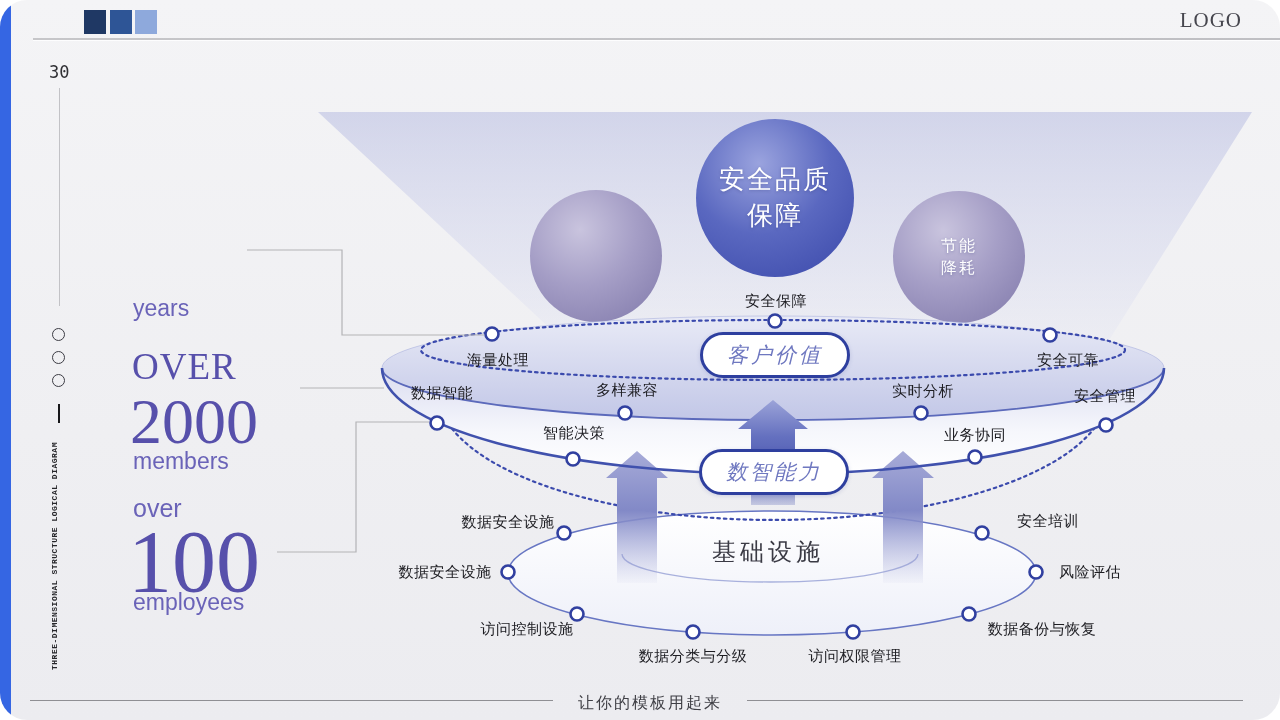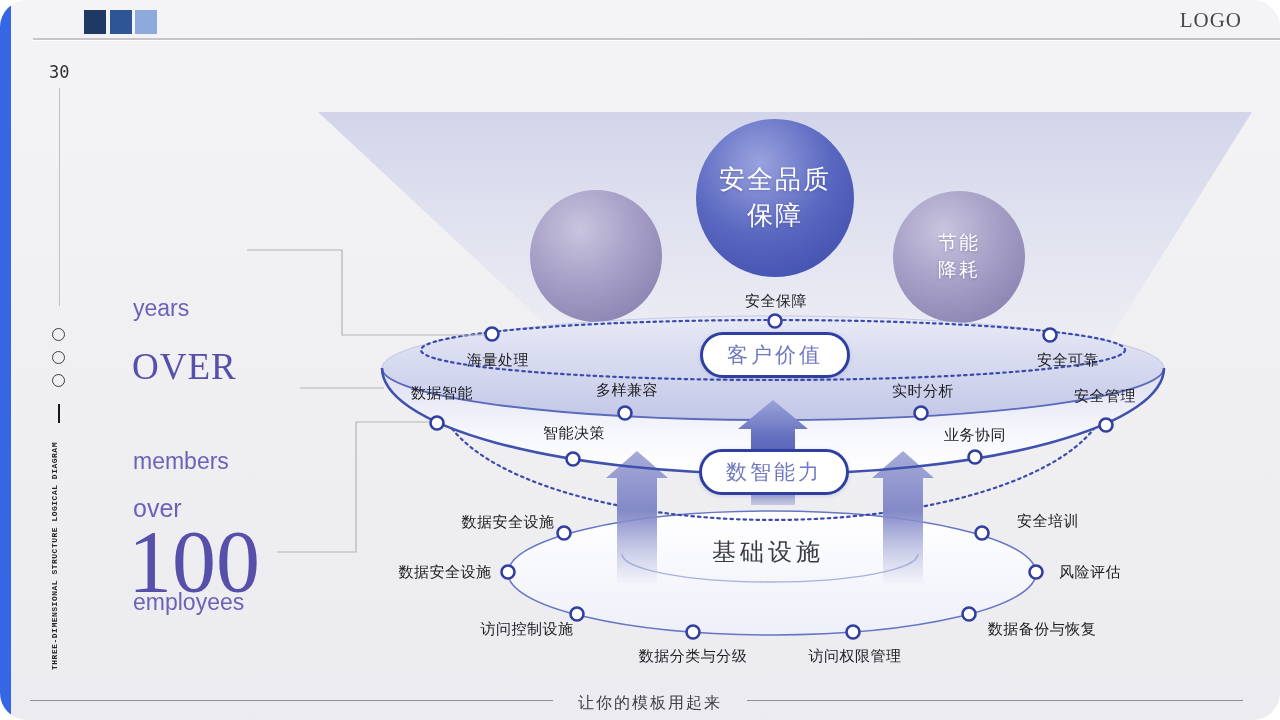--- a/index.html
+++ b/index.html
@@ -14,21 +14,21 @@
   .rail-dot{position:absolute;left:52px;width:11px;height:11px;border:1.5px solid #3c3c44;border-radius:50%;background:transparent;}
   .rail-dash{position:absolute;left:58px;top:404px;width:2px;height:19px;background:#17171a;}
   .rail-text{position:absolute;left:50px;top:440px;height:230px;writing-mode:vertical-rl;transform:rotate(180deg);font-family:"Liberation Mono",monospace;font-weight:bold;font-size:8px;letter-spacing:0.5px;color:#26262a;white-space:nowrap;}
   .stat-val{position:absolute;font-family:"Liberation Serif",serif;color:#5750ab;line-height:1;}
   .stat-prefix-serif{position:absolute;font-family:"Liberation Serif",serif;color:#5750ab;line-height:1;letter-spacing:1px;}
   .stat-prefix-sans{position:absolute;color:#6a63b8;line-height:1;}
   .stat-unit{position:absolute;font-size:23px;color:#6a63b8;line-height:1;}
   svg.diagram{position:absolute;left:0;top:0;z-index:1;}
   .lbl{position:absolute;transform:translate(-50%,-50%);font-size:15px;color:#1d1d22;white-space:nowrap;z-index:3;letter-spacing:0.5px;}
   .sph{position:absolute;transform:translate(-50%,-50%);color:#ffffff;text-align:center;white-space:pre-line;letter-spacing:2px;line-height:1.4;z-index:2;text-shadow:0 1px 3px rgba(50,55,120,0.35);}
-  .pill{position:absolute;transform:translate(-50%,-50%);background:#ffffff;border:3px solid #2e3f9f;border-radius:24px;color:#6f78c0;font-size:21px;letter-spacing:3px;padding:6px 24px;z-index:4;white-space:nowrap;box-shadow:0 1px 4px rgba(60,70,150,0.18);}
+  .pill{position:absolute;transform:translate(-50%,-50%);background:#ffffff;border:3px solid #2e3f9f;border-radius:24px;color:#6f78c0;font-size:21px;letter-spacing:3px;padding:6px 24px;z-index:4;white-space:nowrap;box-shadow:0 1px 4px rgba(60,70,150,0.18);font-style:italic;}
   .base-title{position:absolute;transform:translate(-50%,-50%);font-size:24px;letter-spacing:4px;color:#3a3a44;z-index:3;white-space:nowrap;}
   .footer-line{position:absolute;top:700px;height:1px;background:#8f8f94;}
   .footer-text{position:absolute;left:650px;top:703px;transform:translate(-50%,-50%);font-size:16px;letter-spacing:2px;color:#3f3f45;white-space:nowrap;}
 </style>
 </head>
 <body>
 
 <div class="slide">
 
   <div class="edge-bar"></div>
@@ -42,20 +42,21 @@
 
   <div class="rail-line"></div>
   <div class="rail-dot" style="top:328px;"></div>
   <div class="rail-dot" style="top:351px;"></div>
   <div class="rail-dot" style="top:374px;"></div>
   <div class="rail-dash"></div>
   <div class="rail-text">THREE-DIMENSIONAL STRUCTURE LOGICAL DIAGRAM</div>
 
   <div class="stat-unit" style="left:133px;top:297px;">years</div>
   <div class="stat-prefix-serif" style="left:132px;top:348px;font-size:37px;">OVER</div>
+  <div class="stat-val" style="left:130px;top:390px;font-size:64px;">2000</div>
   <div class="stat-unit" style="left:133px;top:450px;">members</div>
   <div class="stat-prefix-sans" style="left:133px;top:496px;font-size:25px;">over</div>
   <div class="stat-val" style="left:128px;top:518px;font-size:88px;">100</div>
   <div class="stat-unit" style="left:133px;top:591px;">employees</div>
 
   <svg class="diagram" width="1280" height="720" viewBox="0 0 1280 720">
     <defs>
       <linearGradient id="gBeam" x1="0" y1="112" x2="0" y2="430" gradientUnits="userSpaceOnUse">
         <stop offset="0" stop-color="#b7bce1" stop-opacity="0.55"></stop>
         <stop offset="0.5" stop-color="#cbcfec" stop-opacity="0.32"></stop>
@@ -140,21 +141,21 @@
       <circle cx="693" cy="632" r="6.5"></circle>
       <circle cx="853" cy="632" r="6.5"></circle>
       <circle cx="969" cy="614" r="6.5"></circle>
       <circle cx="1036" cy="572" r="6.5"></circle>
       <circle cx="982" cy="533" r="6.5"></circle>
     </g>
   </svg>
 
   <div class="sph" style="left:775px;top:197px;font-size:26px;">安全品质
 保障</div>
-  <div class="sph" style="left:959px;top:257px;font-size:19px;">节能
+  <div class="sph" style="left:959px;top:257px;font-size:16px;">节能
 降耗</div>
 
   <div class="lbl" style="left:498px;top:360px;">海量处理</div>
   <div class="lbl" style="left:776px;top:301px;">安全保障</div>
   <div class="lbl" style="left:1068px;top:360px;">安全可靠</div>
   <div class="pill" style="left:775px;top:355px;">客户价值</div>
 
   <div class="lbl" style="left:442px;top:393px;">数据智能</div>
   <div class="lbl" style="left:627px;top:390px;">多样兼容</div>
   <div class="lbl" style="left:923px;top:391px;">实时分析</div>

